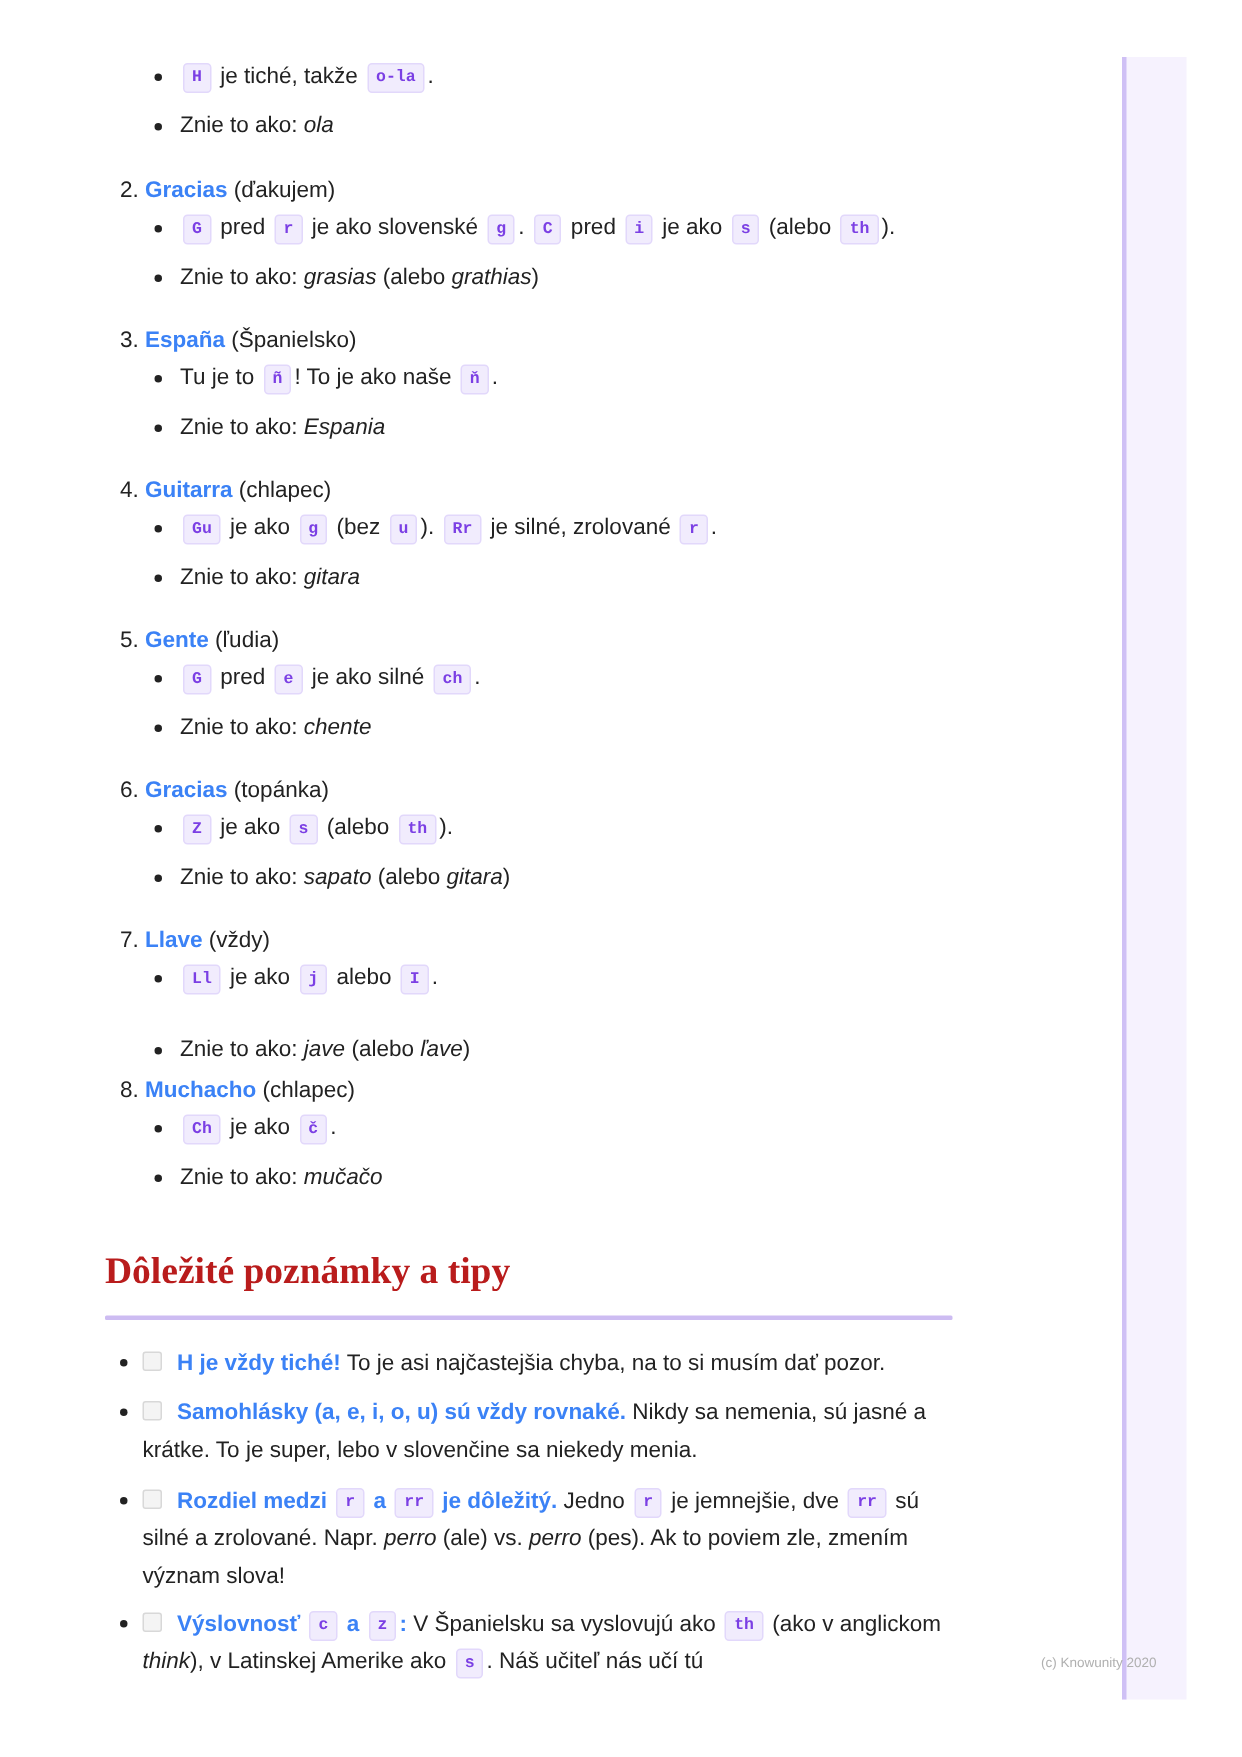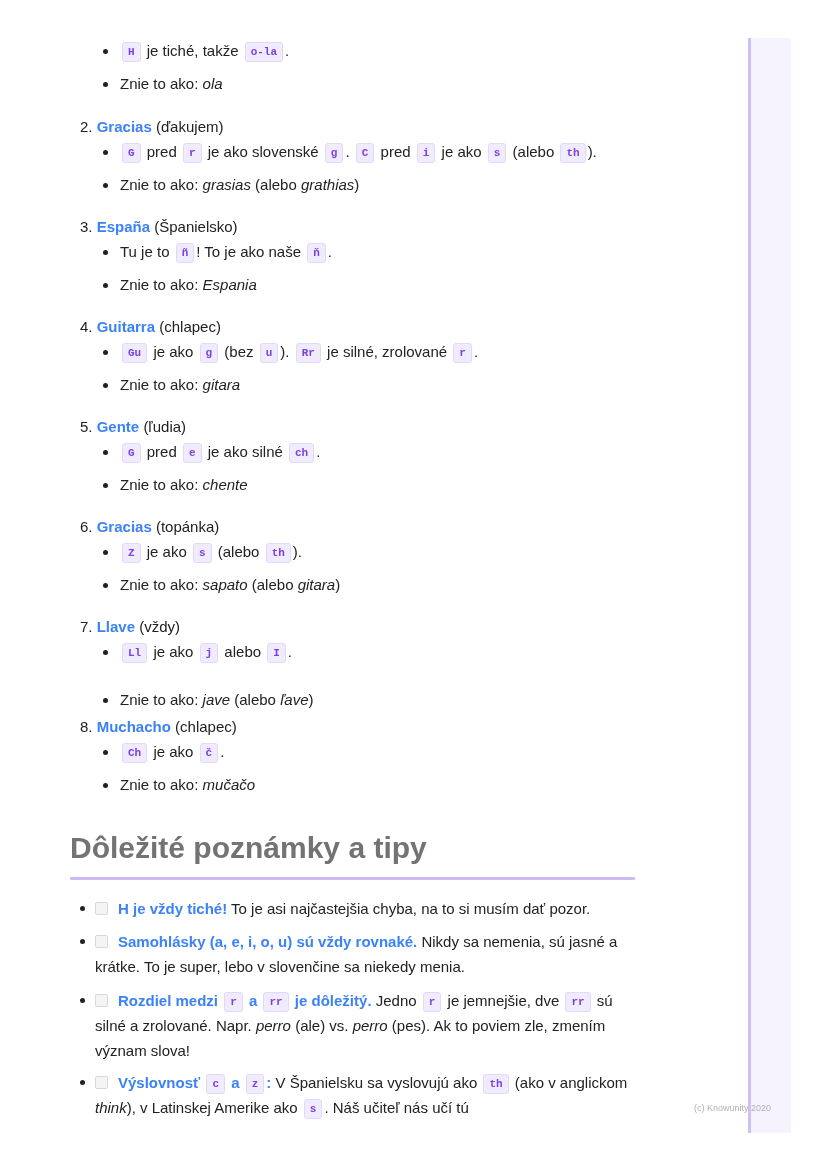--- a/index.html
+++ b/index.html
@@ -30,22 +30,22 @@
       font-family: "Liberation Mono", "DejaVu Sans Mono", monospace;
       font-size: 11px; font-weight: bold; color: #7b3fe4;
       background: #f1ecfd; border: 1px solid #e2d8fb; border-radius: 3px;
       padding: 2px 5px; margin: 0 2px; display: inline-block; line-height: 14px;
       vertical-align: 1px;
     }
     b { font-weight: bold; color: #3b82f6; }
     i { font-style: italic; }
     h2 {
       position: absolute; left: 70px; top: 828px; margin: 0;
-      font-size: 30px; font-weight: bold; color: #737373;
-      font-family: Liberation Sans, sans-serif; line-height: 40px;
+      font-size: 25px; font-weight: bold; color: #b91c1c;
+      font-family: Liberation Serif, serif; line-height: 40px;
     }
     .hr { position: absolute; left: 70px; top: 877px; width: 565px; height: 3px; background: #cdbcf2; border-radius: 1px; }
     .tip { position: absolute; left: 95px; width: 545px; line-height: 25px; white-space: normal; }
     .tip::before {
       content: ""; position: absolute; left: -15px; top: 10px;
       width: 5px; height: 5px; border-radius: 50%; background: #222;
     }
     .cb {
       display: inline-block; width: 11px; height: 11px; border: 1px solid #d8d8d8;
       background: #f4f4f4; border-radius: 2px; vertical-align: -1px; margin-right: 10px;

